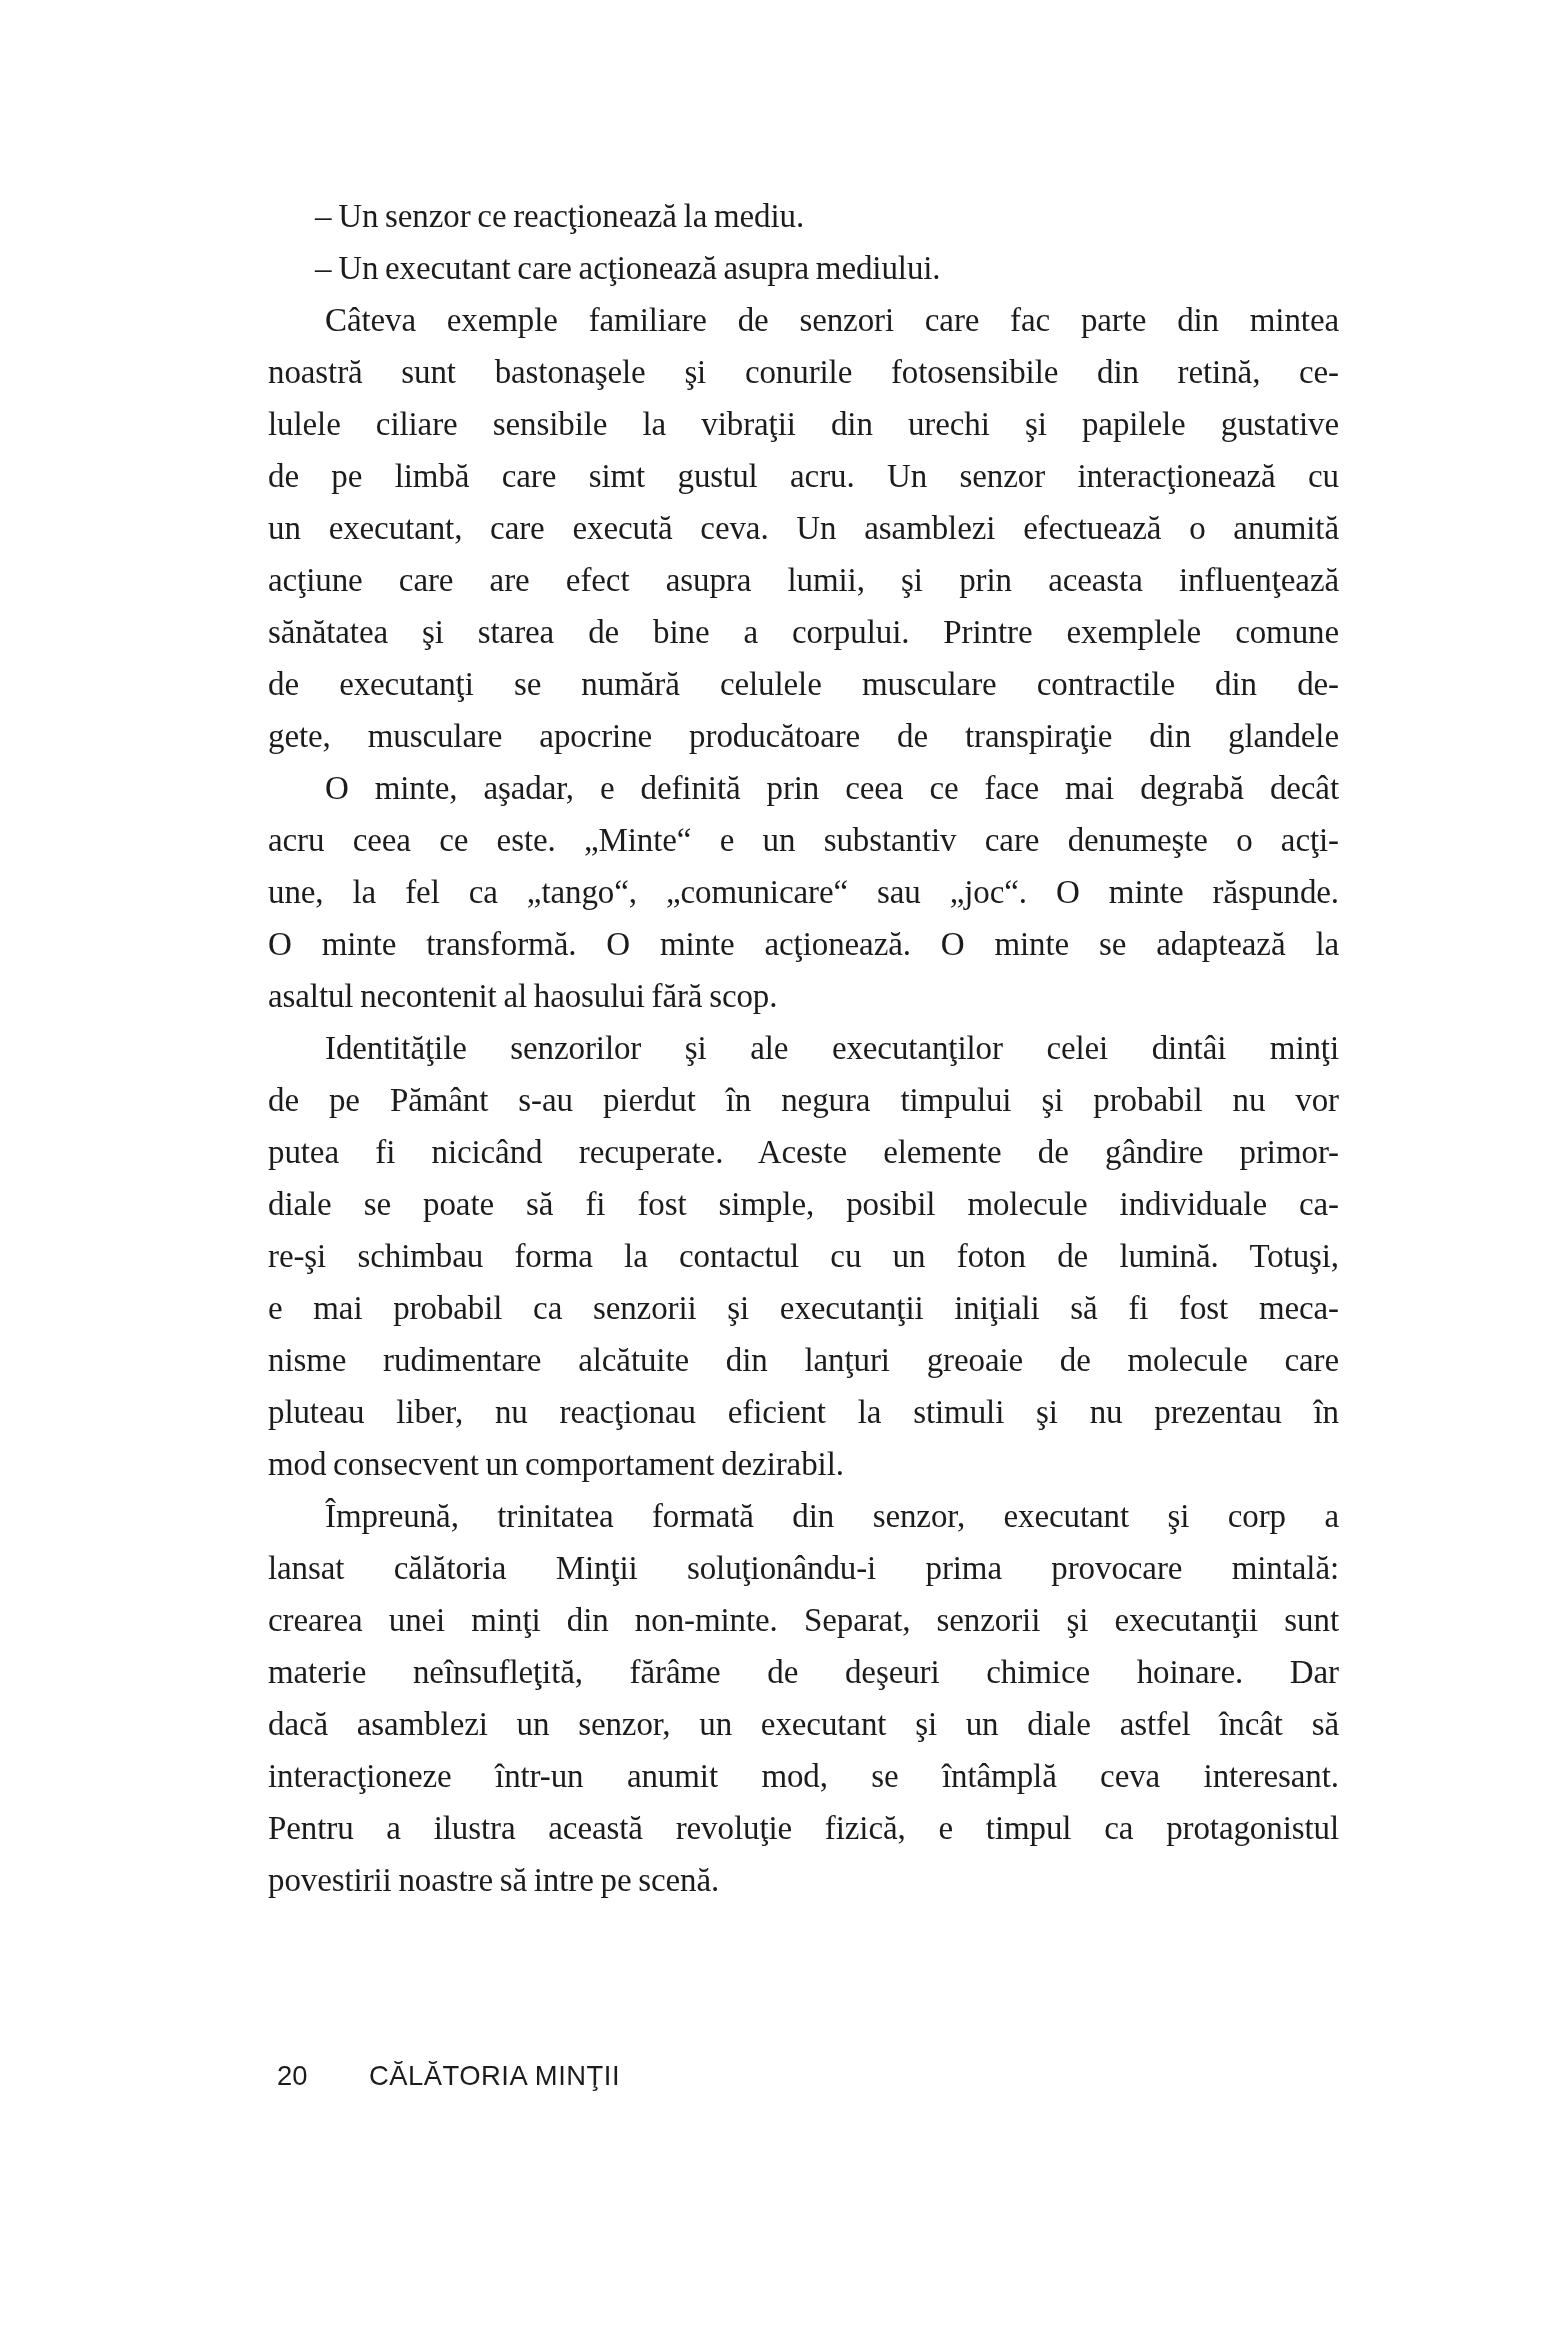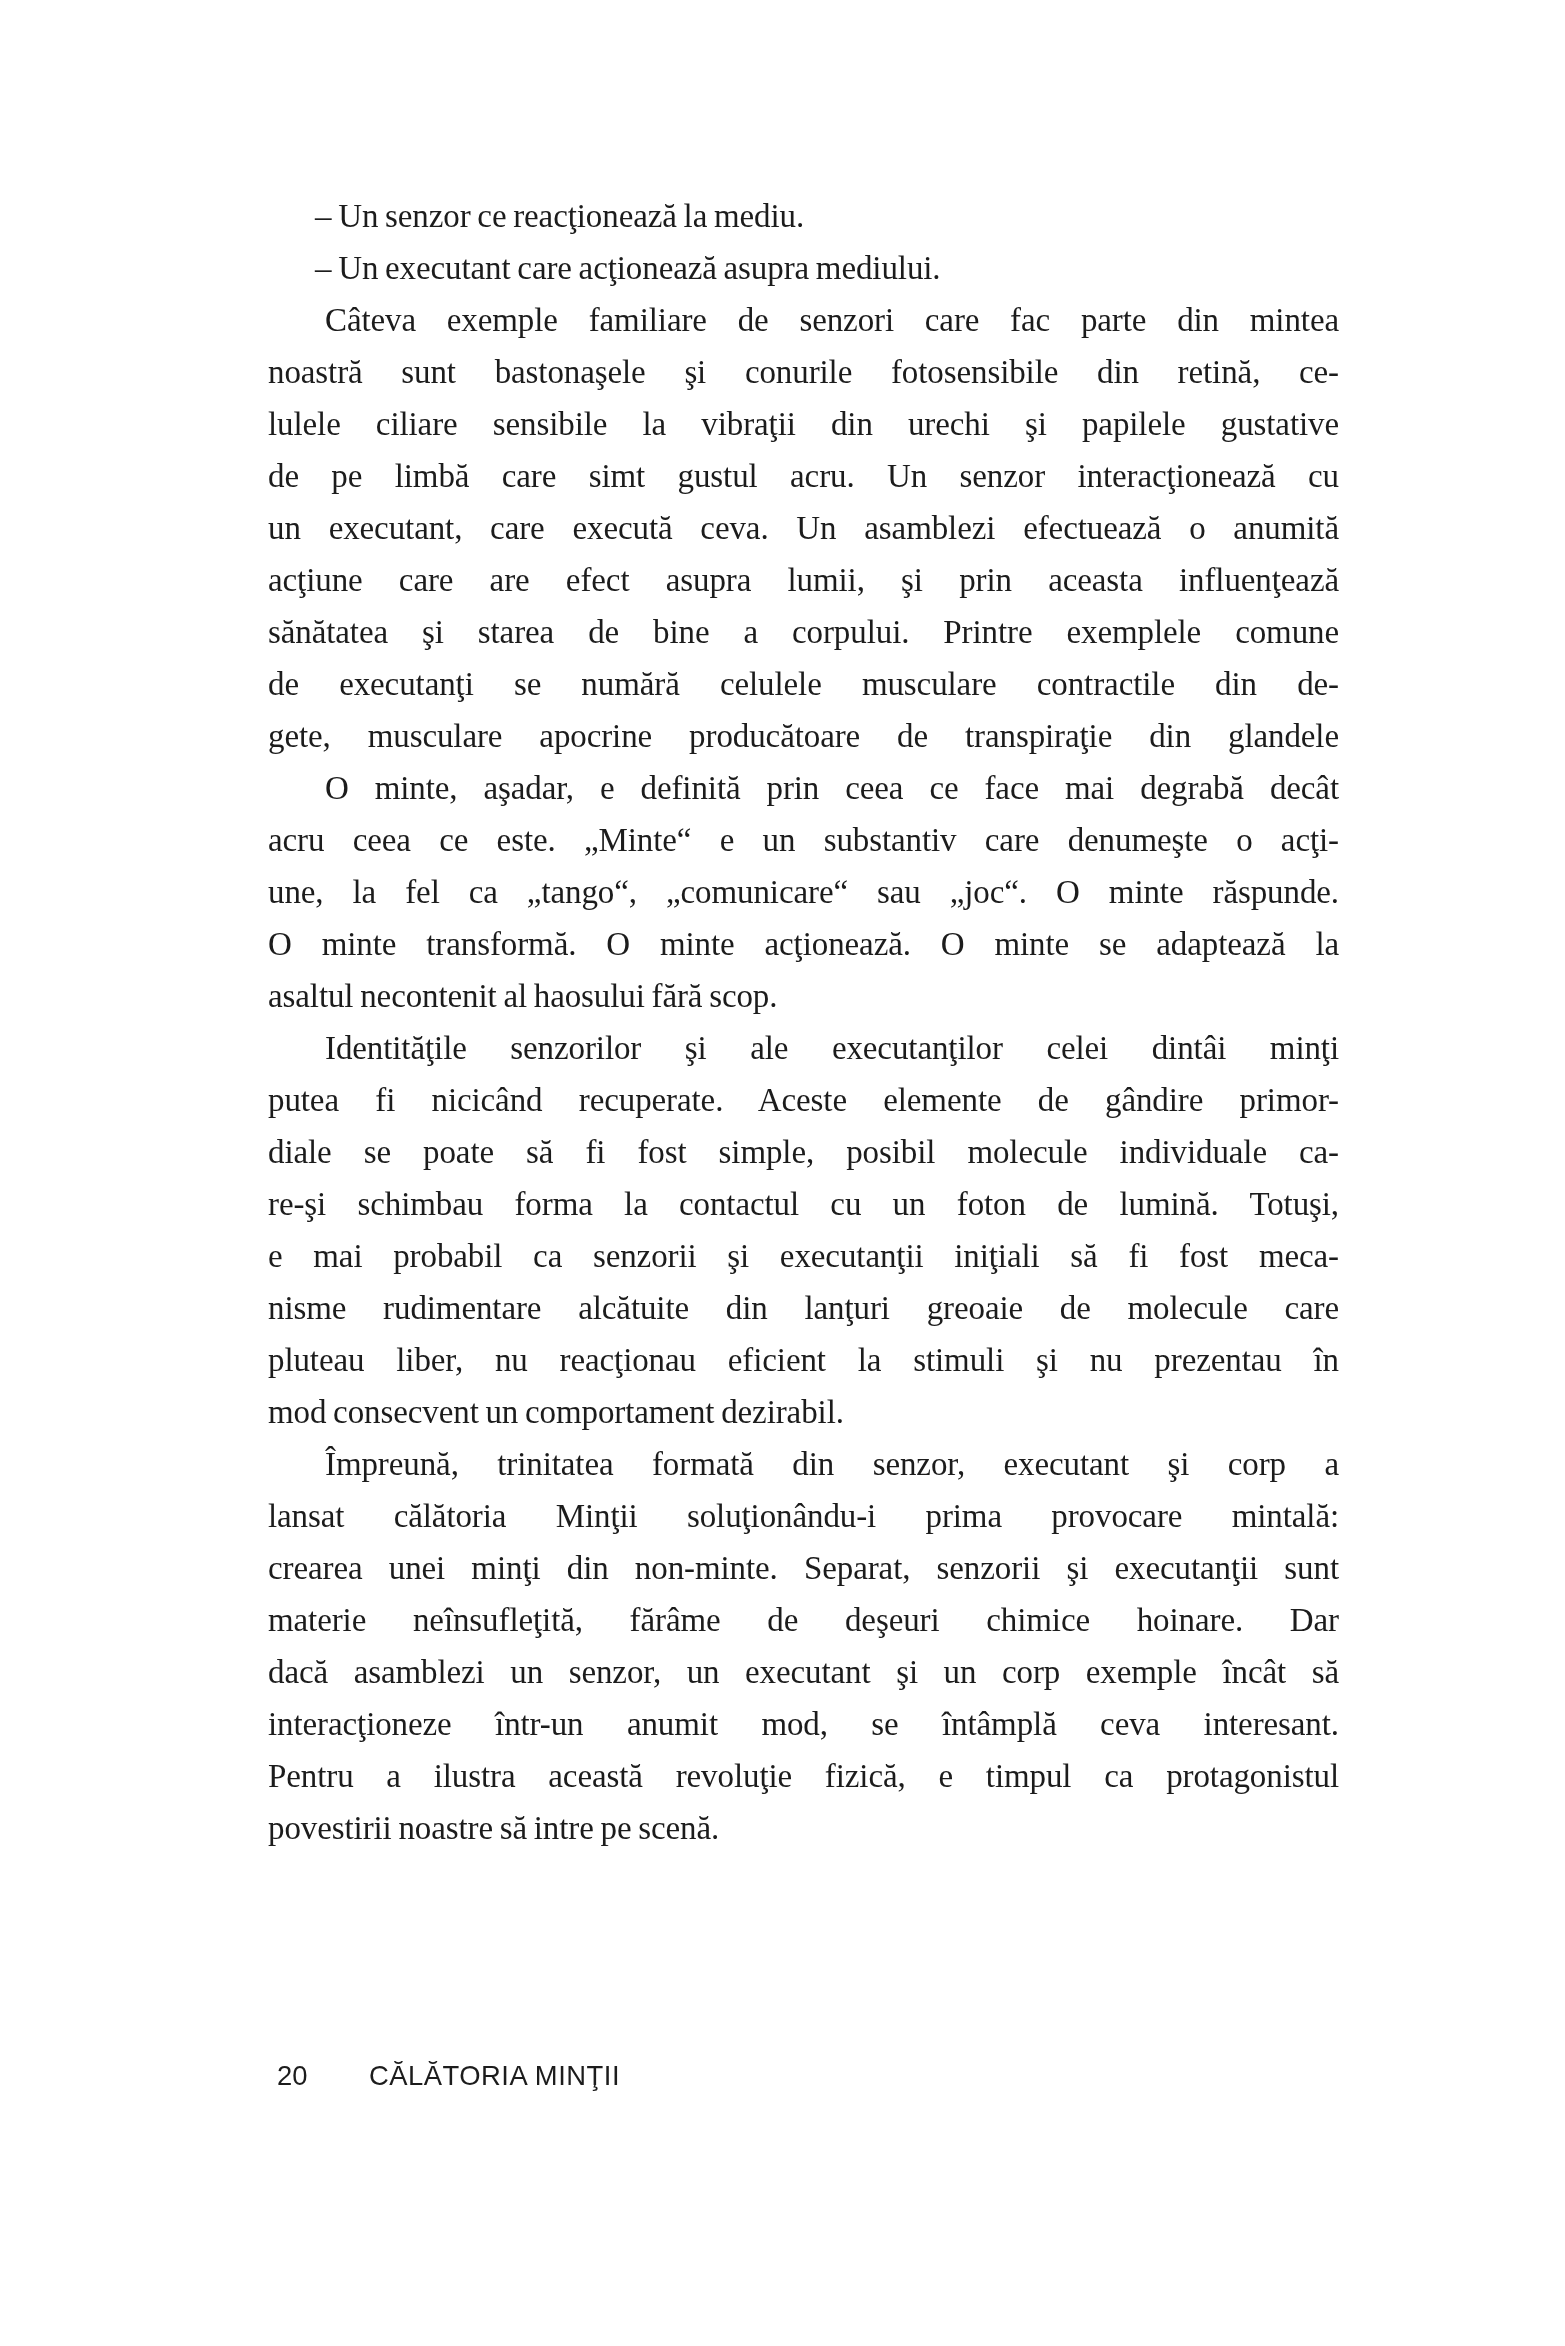--- a/index.html
+++ b/index.html
@@ -80,34 +80,35 @@
       </div>
       <div class="para body">
         <div class="line indent"><span>O minte, aşadar, e definită prin ceea ce </span><span class="em">face</span><span> mai degrabă decât</span></div>
         <div class="line"><span>acru ceea ce </span><span class="em">este</span><span>. „Minte“ e un substantiv care denumeşte o acţi-</span></div>
         <div class="line"><span>une, la fel ca „tango“, „comunicare“ sau „joc“. O minte răspunde.</span></div>
         <div class="line"><span>O minte transformă. O minte acţionează. O minte se </span><span class="em">adaptează</span><span> la</span></div>
         <div class="line last"><span>asaltul necontenit al haosului fără scop.</span></div>
       </div>
       <div class="para body">
         <div class="line indent"><span>Identităţile senzorilor şi ale executanţilor celei dintâi minţi</span></div>
+        <div class="line"><span>de pe Pământ s-au pierdut în negura timpului şi probabil nu vor</span></div>
         <div class="line"><span>putea fi nicicând recuperate. Aceste elemente de gândire primor-</span></div>
         <div class="line"><span>diale se poate să fi fost simple, posibil molecule individuale ca-</span></div>
         <div class="line"><span>re-şi schimbau forma la contactul cu un foton de lumină. Totuşi,</span></div>
         <div class="line"><span>e mai probabil ca senzorii şi executanţii iniţiali să fi fost meca-</span></div>
         <div class="line"><span>nisme rudimentare alcătuite din lanţuri greoaie de molecule care</span></div>
         <div class="line"><span>pluteau liber, nu reacţionau eficient la stimuli şi nu prezentau în</span></div>
         <div class="line last"><span>mod consecvent un comportament dezirabil.</span></div>
       </div>
       <div class="para body">
         <div class="line indent"><span>Împreună, trinitatea formată din senzor, executant şi corp a</span></div>
         <div class="line"><span>lansat călătoria Minţii soluţionându-i prima provocare mintală:</span></div>
         <div class="line"><span class="em">crearea unei minţi din non-minte</span><span>. Separat, senzorii şi executanţii sunt</span></div>
         <div class="line"><span>materie neînsufleţită, fărâme de deşeuri chimice hoinare. Dar</span></div>
-        <div class="line"><span>dacă asamblezi un senzor, un executant şi un corp exemple încât să</span></div>
+        <div class="line"><span>dacă asamblezi un senzor, un executant şi un diale astfel încât să</span></div>
         <div class="line"><span>interacţioneze într-un anumit mod, se întâmplă ceva interesant.</span></div>
         <div class="line"><span>Pentru a ilustra această revoluţie fizică, e timpul ca protagonistul</span></div>
         <div class="line last"><span>povestirii noastre să intre pe scenă.</span></div>
       </div>
     </main>
   <footer class="footer">
     <span class="page-num">20</span><span class="running-title">CĂLĂTORIA MINŢII</span>
   </footer>
 </div>
 

